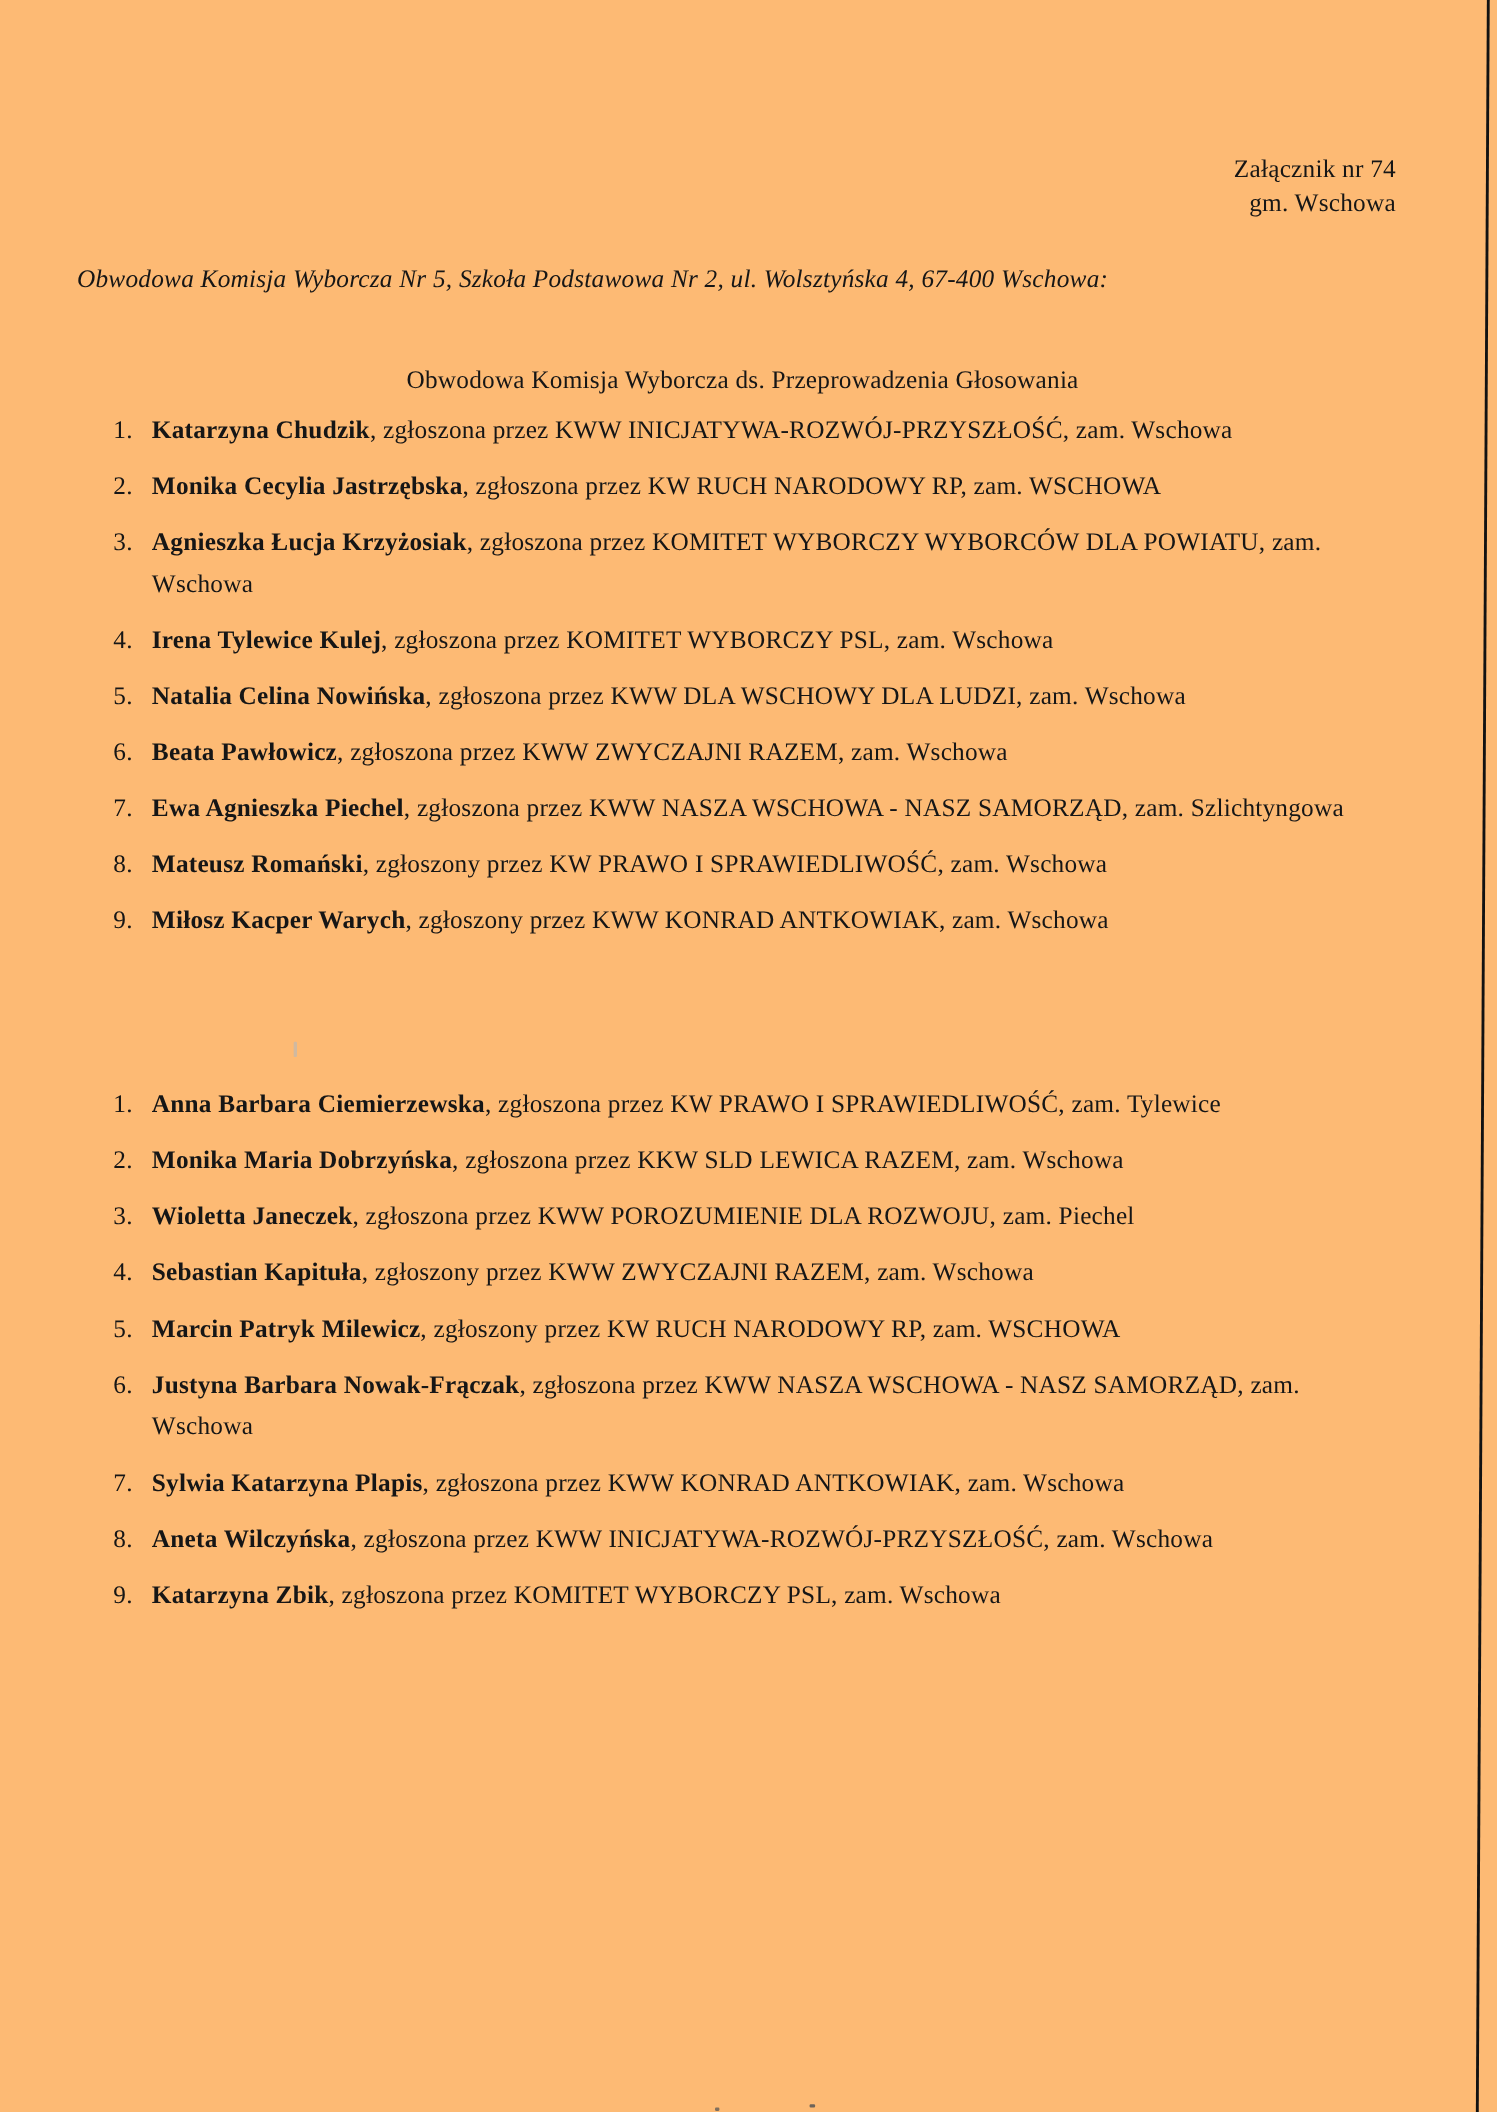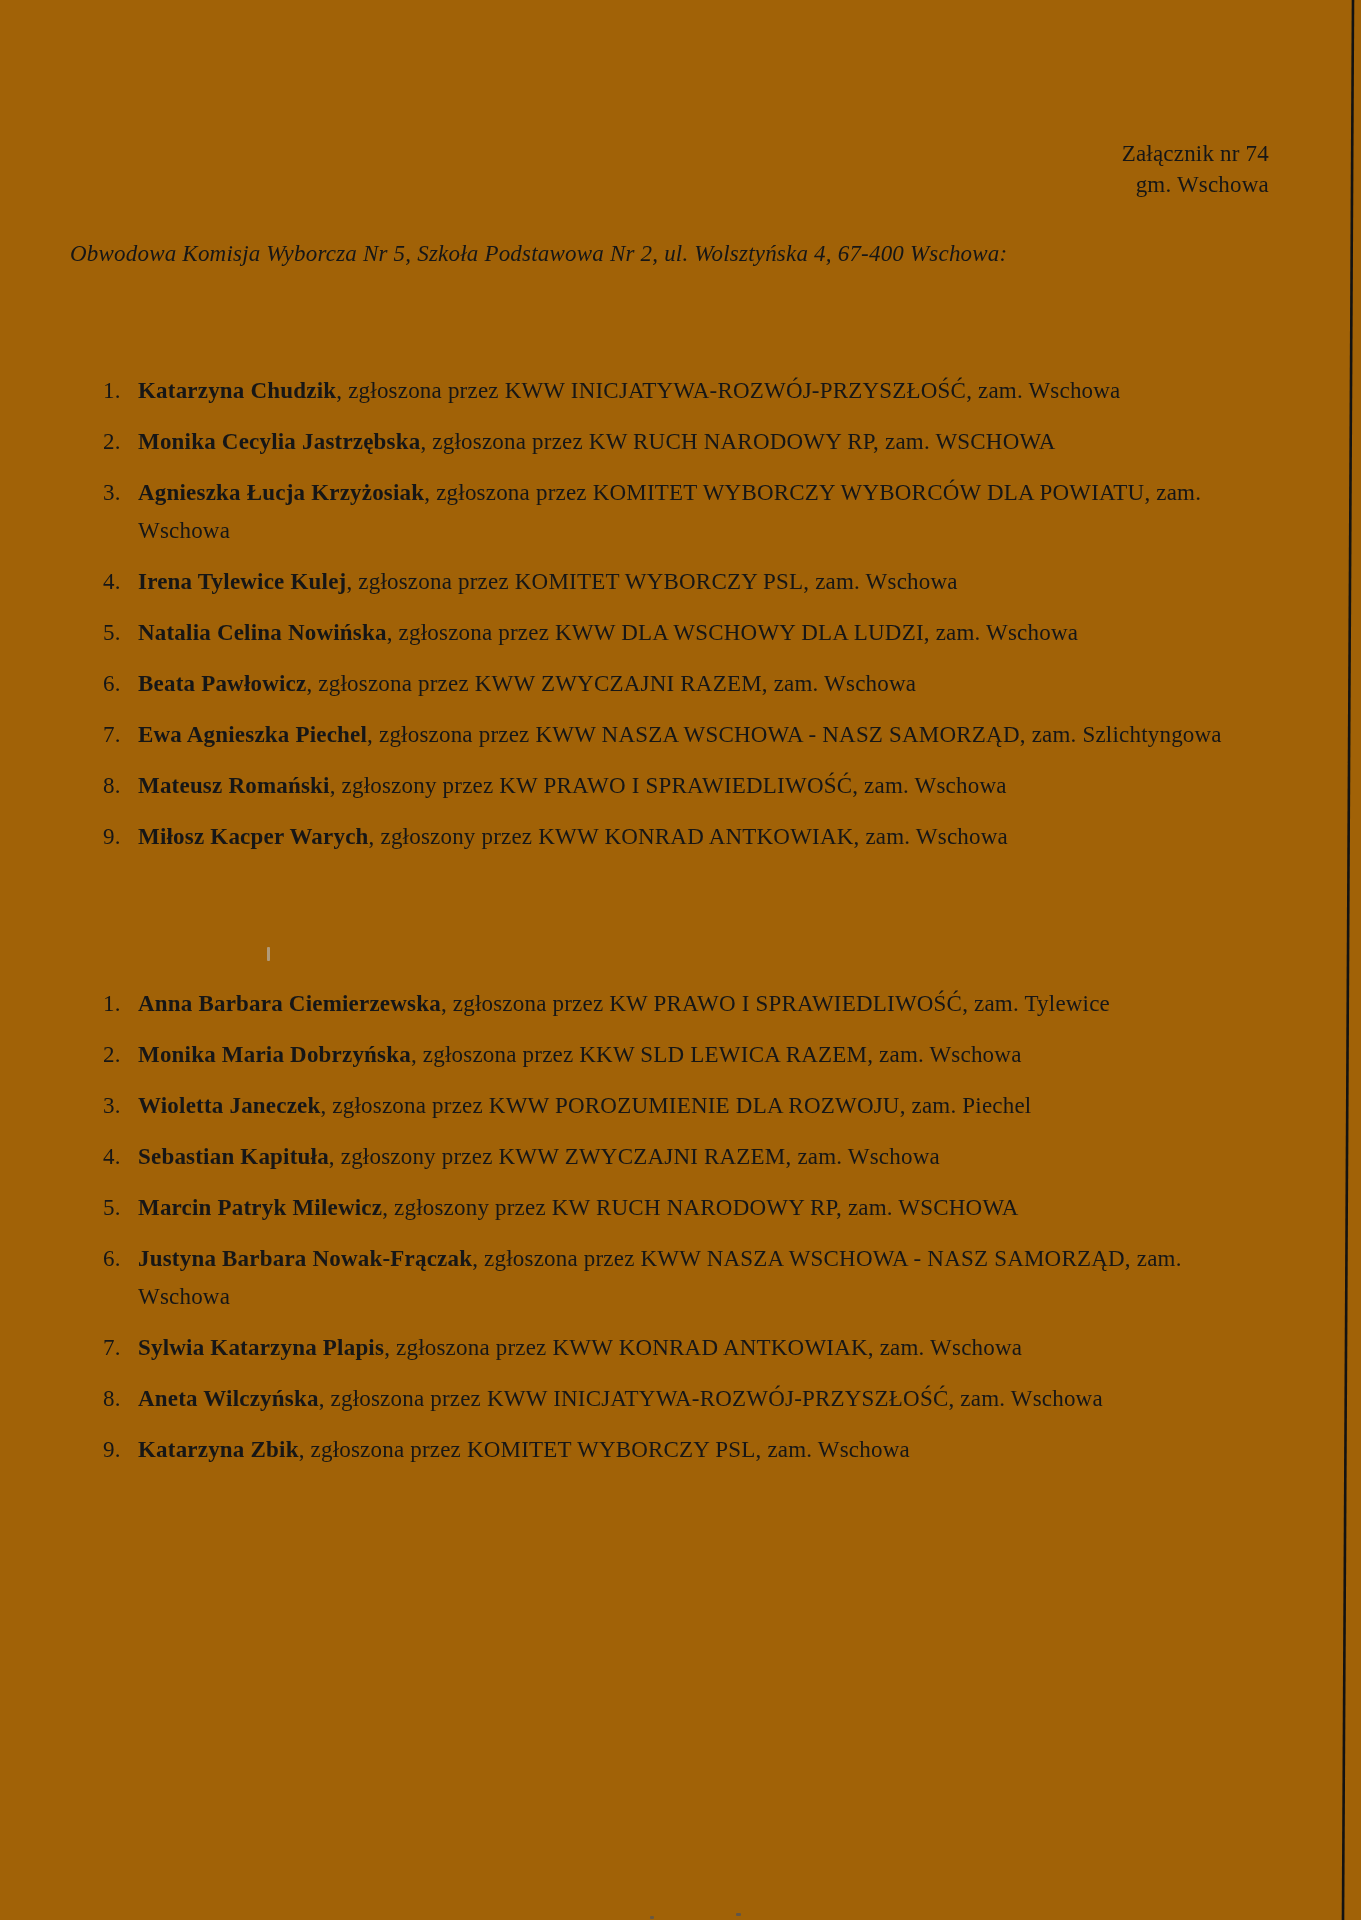--- a/index.html
+++ b/index.html
@@ -1,19 +1,19 @@
 <!DOCTYPE html>
 <html><head>
 <meta charset="utf-8">
 <style>
   html,body{margin:0;padding:0;background:#e8e8e8;}
   .page{
     position:relative;
     width:1361px;height:1920px;
-    background:#a16207;
+    background:#fdba74;
     overflow:hidden;
     font-family:"Liberation Serif","DejaVu Serif",serif;
     color:#161616;
     font-size:23px;
     letter-spacing:0.2px;
   }
   .attachment{
     position:absolute;top:138px;right:92px;
     text-align:right;line-height:31px;
   }
@@ -51,20 +51,21 @@
 
 <div class="page">
 
   <div class="attachment">
     <div>Załącznik nr 74</div>
     <div>gm. Wschowa</div>
   </div>
 
   <div class="address">Obwodowa Komisja Wyborcza Nr 5, Szkoła Podstawowa Nr 2, ul. Wolsztyńska 4, 67-400 Wschowa:</div>
 
+  <div class="section-heading heading-1">Obwodowa Komisja Wyborcza ds. Przeprowadzenia Głosowania</div>
 
   <div class="member-list list-1">
     <div class="member">
       <span class="num">1.</span>
       <span class="mtext"><b class="mname">Katarzyna Chudzik</b><span>, zgłoszona przez KWW INICJATYWA-ROZWÓJ-PRZYSZŁOŚĆ, zam. Wschowa</span></span>
     </div>
     <div class="member">
       <span class="num">2.</span>
       <span class="mtext"><b class="mname">Monika Cecylia Jastrzębska</b><span>, zgłoszona przez KW RUCH NARODOWY RP, zam. WSCHOWA</span></span>
     </div>

